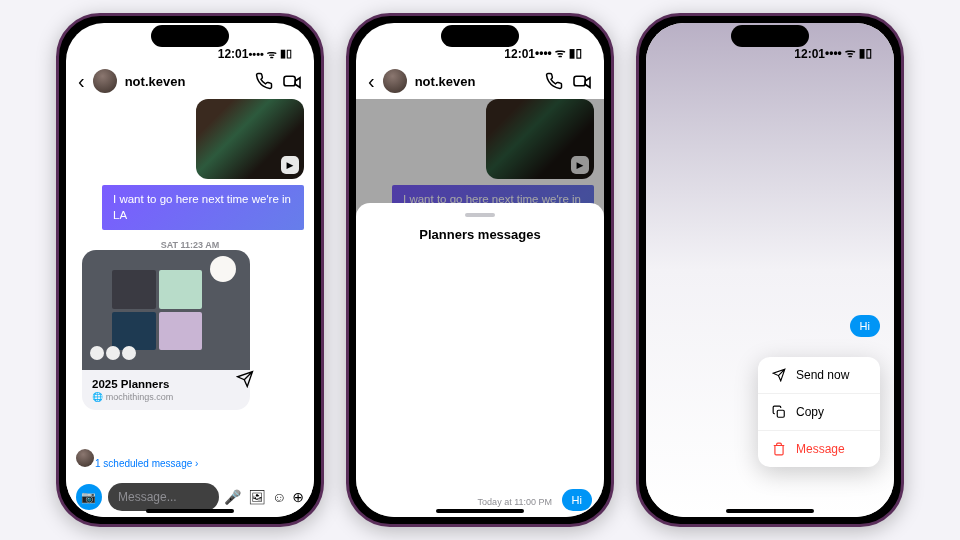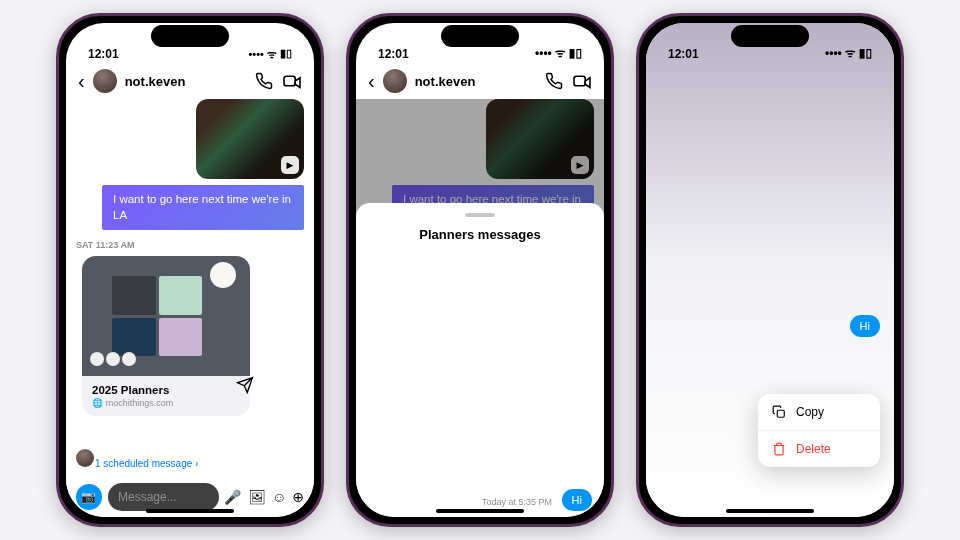--- a/index.html
+++ b/index.html
@@ -3,37 +3,37 @@
 <meta charset="utf-8">
 <style>
   body{margin:0;background:#f4f3f8;font-family:-apple-system,Helvetica,Arial,sans-serif;
        width:960px;height:540px;display:flex;justify-content:center;align-items:center;gap:22px}
   .phone{width:262px;height:508px;background:#000;border-radius:44px;position:relative;
          box-shadow:0 4px 20px rgba(0,0,0,.25);border:3px solid #5a2e5a}
   .screen{position:absolute;inset:7px;border-radius:38px;background:#fff;overflow:hidden}
   .island{position:absolute;top:9px;left:50%;transform:translateX(-50%);width:78px;height:22px;
           background:#000;border-radius:14px;z-index:50}
   .statusbar{height:38px;display:flex;align-items:flex-end;padding:0 22px 2px;
-             justify-content:space-between;font-size:12px;font-weight:700}
+             justify-content:flex-end;font-size:12px;font-weight:700}
   .sicons{display:flex;gap:3px;align-items:center}
   .sig,.wifi,.bat{font-size:11px}
   .chathead{height:36px;display:flex;align-items:center;padding:0 12px;gap:8px}
   .back{font-size:20px;font-weight:300}
   .avatar{width:24px;height:24px;border-radius:50%;background:radial-gradient(circle at 40% 30%,#8b7770,#3a2e28)}
   .uname{font-size:13px;font-weight:700;flex:1}
   .hicon{width:20px;height:20px;display:flex;align-items:center;justify-content:center}
   .body{position:relative;height:calc(100% - 74px)}
   .thread{padding:0 10px}
   .imgmsg{width:108px;height:80px;border-radius:12px;margin-left:auto;
           background:linear-gradient(135deg,#3a2a1f 20%,#2d5a3d 40%,#1a1410 70%);position:relative}
   .vbadge{position:absolute;bottom:5px;right:5px;width:18px;height:18px;border-radius:5px;
           background:rgba(255,255,255,.9);display:flex;align-items:center;justify-content:center;font-size:9px}
   .bubble-sent{background:linear-gradient(135deg,#7b5cff,#667eea);color:#fff;border-radius:2px;
                padding:7px 11px;font-size:11.5px;max-width:180px;margin-left:auto;margin-top:6px;line-height:1.35}
-  .ts{font-size:9px;color:#8e8e93;margin:10px 0 6px;font-weight:600}
+  .ts{text-align:center;font-size:9px;color:#8e8e93;margin:10px 0 0;font-weight:600}
   .card{width:168px;background:#f2f2f6;border-radius:14px;margin-left:6px}
   .cardimg{height:120px;border-radius:14px 14px 0 0;background:#545860;position:relative;overflow:hidden}
   .planners{position:absolute;top:20px;left:30px;width:90px;height:80px;display:grid;
             grid-template:1fr 1fr/1fr 1fr;gap:3px}
   .pl{border-radius:2px}.pl1{background:#3a3a42}.pl2{background:#b8dcc9}.pl3{background:#1e3a52}.pl4{background:#c9b5d4}
   .cupt{position:absolute;top:6px;right:14px;width:26px;height:26px;border-radius:50%;background:#f9f7f4}
   .balls{position:absolute;bottom:10px;left:8px;display:flex;gap:2px}
   .ball{width:14px;height:14px;border-radius:50%;background:#eee}
   .cardbody{padding:8px 10px}
   .cardtitle{font-size:11.5px;font-weight:700}
@@ -183,21 +183,21 @@
         <div class="imgmsg">
             <div class="vbadge">▶</div>
           </div>
         <div class="bubble-sent">I want to go here next time we're in LA</div>
         <div class="ts">SAT 11:23 AM</div>
       </div>
       <div class="dim"></div>
       <div class="sheet">
         <div class="grab"></div>
         <div class="stitle">Planners messages</div>
-        <div class="stime">Today at 5:35 PM</div>
+        <div class="stime">Today at 11:00 PM</div>
         <div class="sbub">Hi</div>
       </div>
     </div>
     <div class="homebar"></div>
   </div>
 </div>
 
 <div class="phone">
   <div class="island"></div>
   <div class="screen">
@@ -208,30 +208,38 @@
         <span>••••</span>
         <span>ᯤ</span>
         <span>▮▯</span>
       </div>
     </div>
     <div class="ctxbub">Hi</div>
     <div class="ctxmenu">
       <div class="mitem">
         <span class="mico">
           <svg width="14" height="14" viewBox="0 0 24 24" fill="none" stroke="#000" stroke-width="2">
+              <path d="M22 2 11 13M22 2l-7 20-4-9-9-4 20-7z"></path>
+            </svg>
+        </span>
+        <span>Send now</span>
+      </div>
+      <div class="mitem">
+        <span class="mico">
+          <svg width="14" height="14" viewBox="0 0 24 24" fill="none" stroke="#000" stroke-width="2">
               <rect x="9" y="9" width="12" height="12" rx="2"></rect>
               <path d="M5 15H4a2 2 0 0 1-2-2V4a2 2 0 0 1 2-2h9a2 2 0 0 1 2 2v1"></path>
             </svg>
         </span>
         <span>Copy</span>
       </div>
       <div class="mitem">
         <span class="mico">
           <svg width="14" height="14" viewBox="0 0 24 24" fill="none" stroke="#ff3b30" stroke-width="2">
               <path d="M3 6h18M8 6V4a2 2 0 0 1 2-2h4a2 2 0 0 1 2 2v2m3 0v14a2 2 0 0 1-2 2H7a2 2 0 0 1-2-2V6h14z"></path>
             </svg>
         </span>
-        <span>Delete</span>
+        <span>Message</span>
       </div>
     </div>
     <div class="homebar"></div>
   </div>
 </div>
 
 </body></html>

